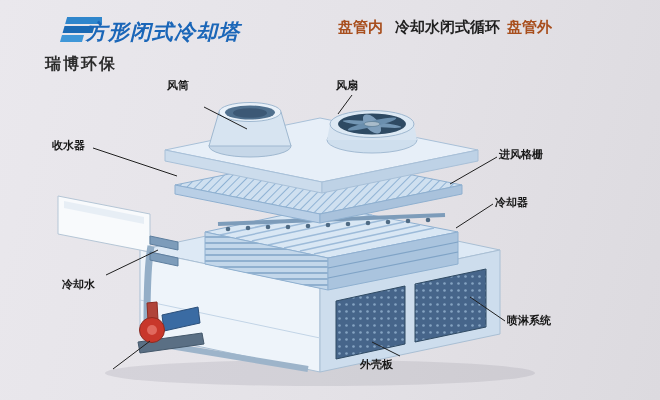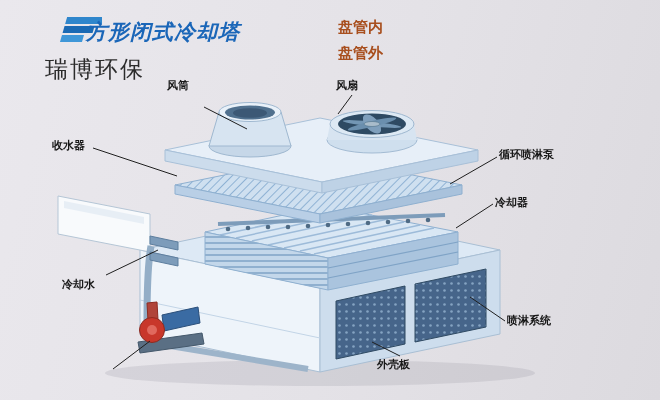--- a/index.html
+++ b/index.html
@@ -3,23 +3,23 @@
 <meta charset="utf-8">
 <style>
   html,body{margin:0;padding:0;}
   body{font-family:"Liberation Sans","DejaVu Sans",sans-serif;}
   .stage{position:relative;width:660px;height:400px;overflow:hidden;
          background:linear-gradient(105deg,#eae8ed 0%,#e4e2e7 55%,#dcdadf 100%);}
   .abs{position:absolute;}
   
   .brand-title{left:86px;top:18px;font-size:21px;font-weight:bold;font-style:italic;
                color:#1a66b8;letter-spacing:1px;white-space:nowrap;}
-  .brand-sub{left:45px;top:54px;font-size:23px;font-weight:normal;color:#2b2b2b;
+  .brand-sub{left:45px;top:54px;font-size:16px;font-weight:bold;color:#2b2b2b;
              letter-spacing:2px;white-space:nowrap;}
-  .legend{left:338px;top:18px;display:flex;flex-direction:column;gap:7px;}
+  .legend{left:338px;top:18px;display:flex;flex-direction:row;gap:7px;}
   .legend-row{display:flex;align-items:baseline;gap:12px;}
   .legend-term{font-size:15px;font-weight:bold;color:#a84f1e;white-space:nowrap;}
   .legend-desc{font-size:15px;font-weight:600;color:#1f1f1f;white-space:nowrap;}
   
   .callout{font-size:11px;font-weight:600;color:#171717;white-space:nowrap;}
   svg{display:block;}
 </style>
 </head>
 <body>
 
@@ -158,28 +158,29 @@
       <rect x="12" y="12" width="30" height="7" fill="#1b6ab4"></rect>
       <rect x="12" y="21" width="22" height="7" fill="#3f97d8"></rect>
     </g>
   </svg>
   <div class="abs brand-title">方形闭式冷却塔</div>
   <div class="abs brand-sub">瑞博环保</div>
 
   <div class="abs legend">
     <div class="legend-row">
       <span class="legend-term">盘管内</span>
+      <span class="legend-desc">冷却水闭式循环</span>
     </div>
     <div class="legend-row">
       <span class="legend-term">盘管外</span>
     </div>
   </div>
 
   <div class="abs callout" style="left:167px;top:78px">风筒</div>
   <div class="abs callout" style="left:336px;top:78px">风扇</div>
   <div class="abs callout" style="left:52px;top:138px">收水器</div>
-  <div class="abs callout" style="left:499px;top:147px">循环喷淋泵</div>
+  <div class="abs callout" style="left:499px;top:147px">进风格栅</div>
   <div class="abs callout" style="left:495px;top:195px">冷却器</div>
   <div class="abs callout" style="left:62px;top:277px">冷却水</div>
   <div class="abs callout" style="left:507px;top:313px">喷淋系统</div>
-  <div class="abs callout" style="left:377px;top:357px">外壳板</div>
+  <div class="abs callout" style="left:360px;top:357px">外壳板</div>
 
 </div>
 
 </body></html>

